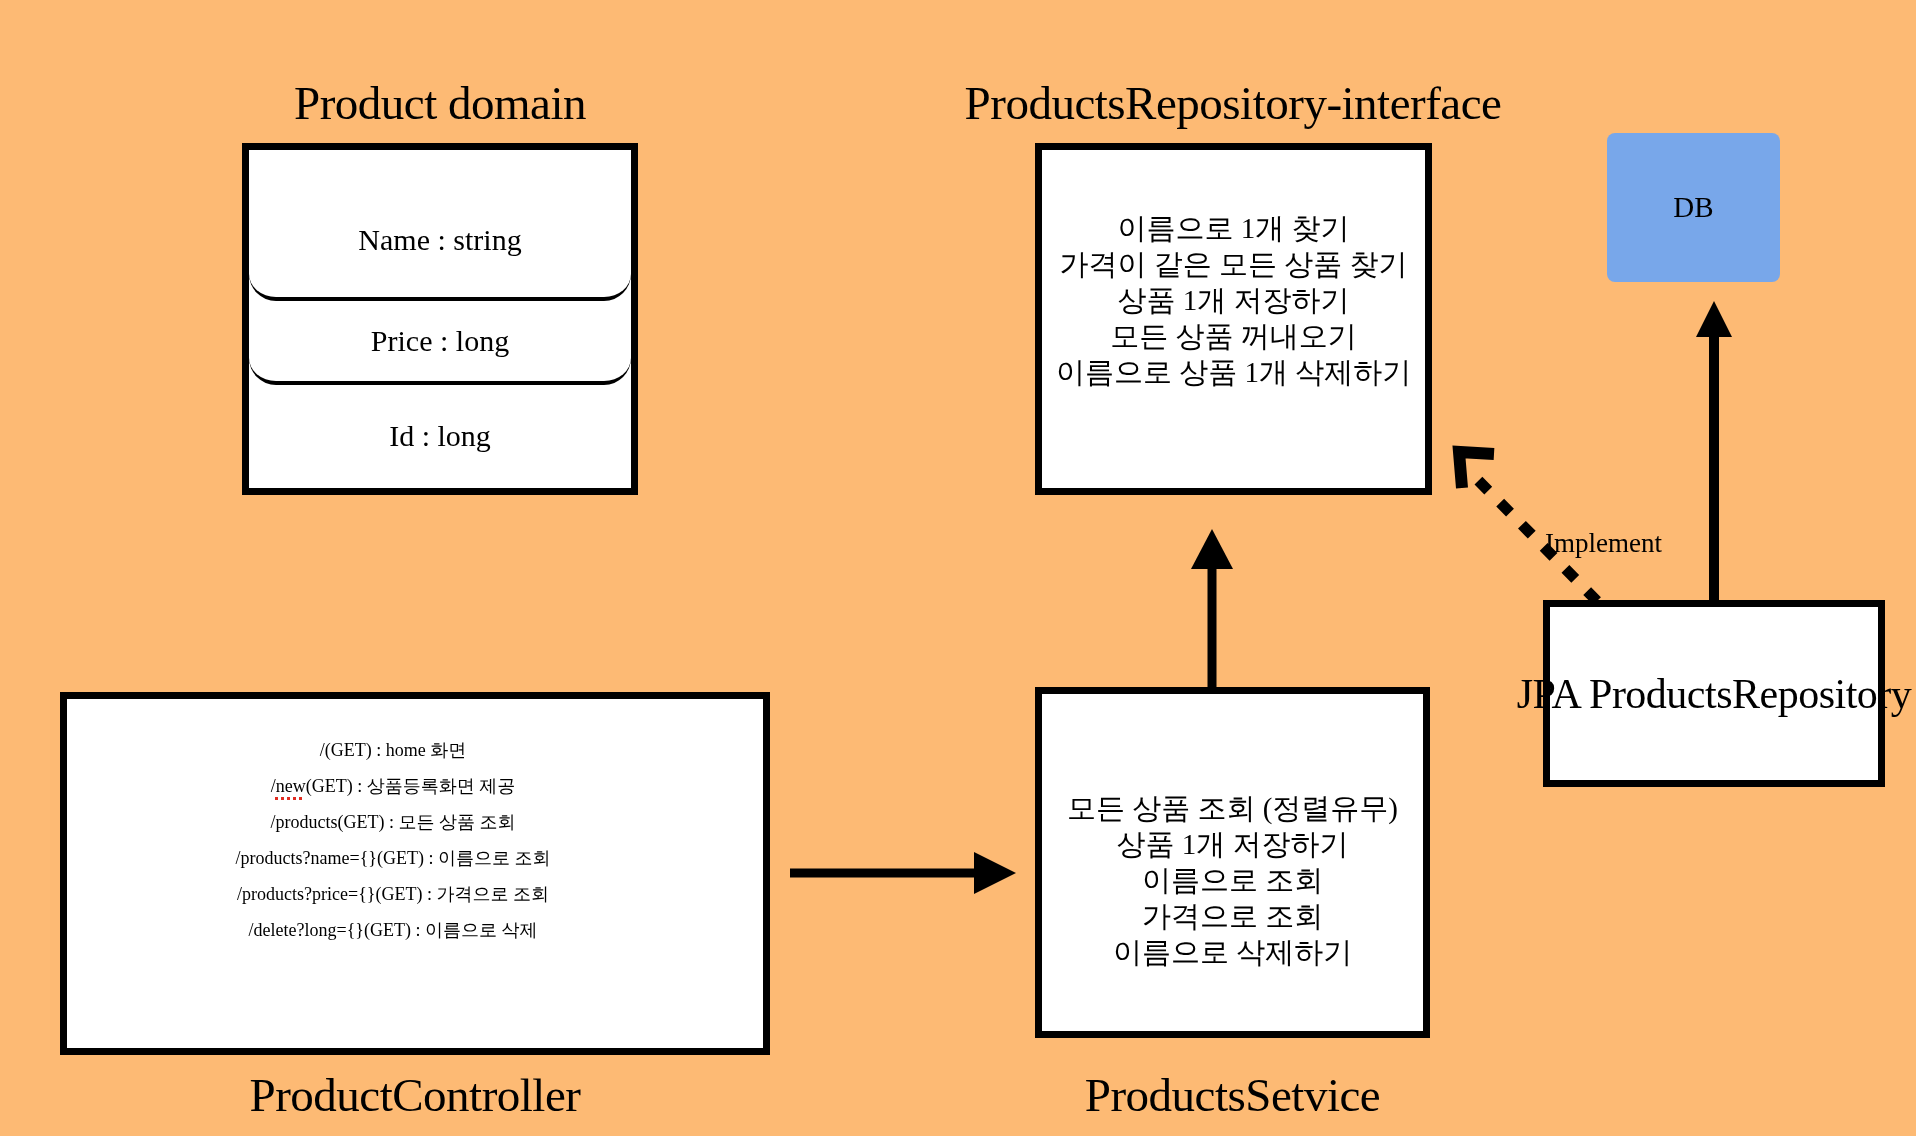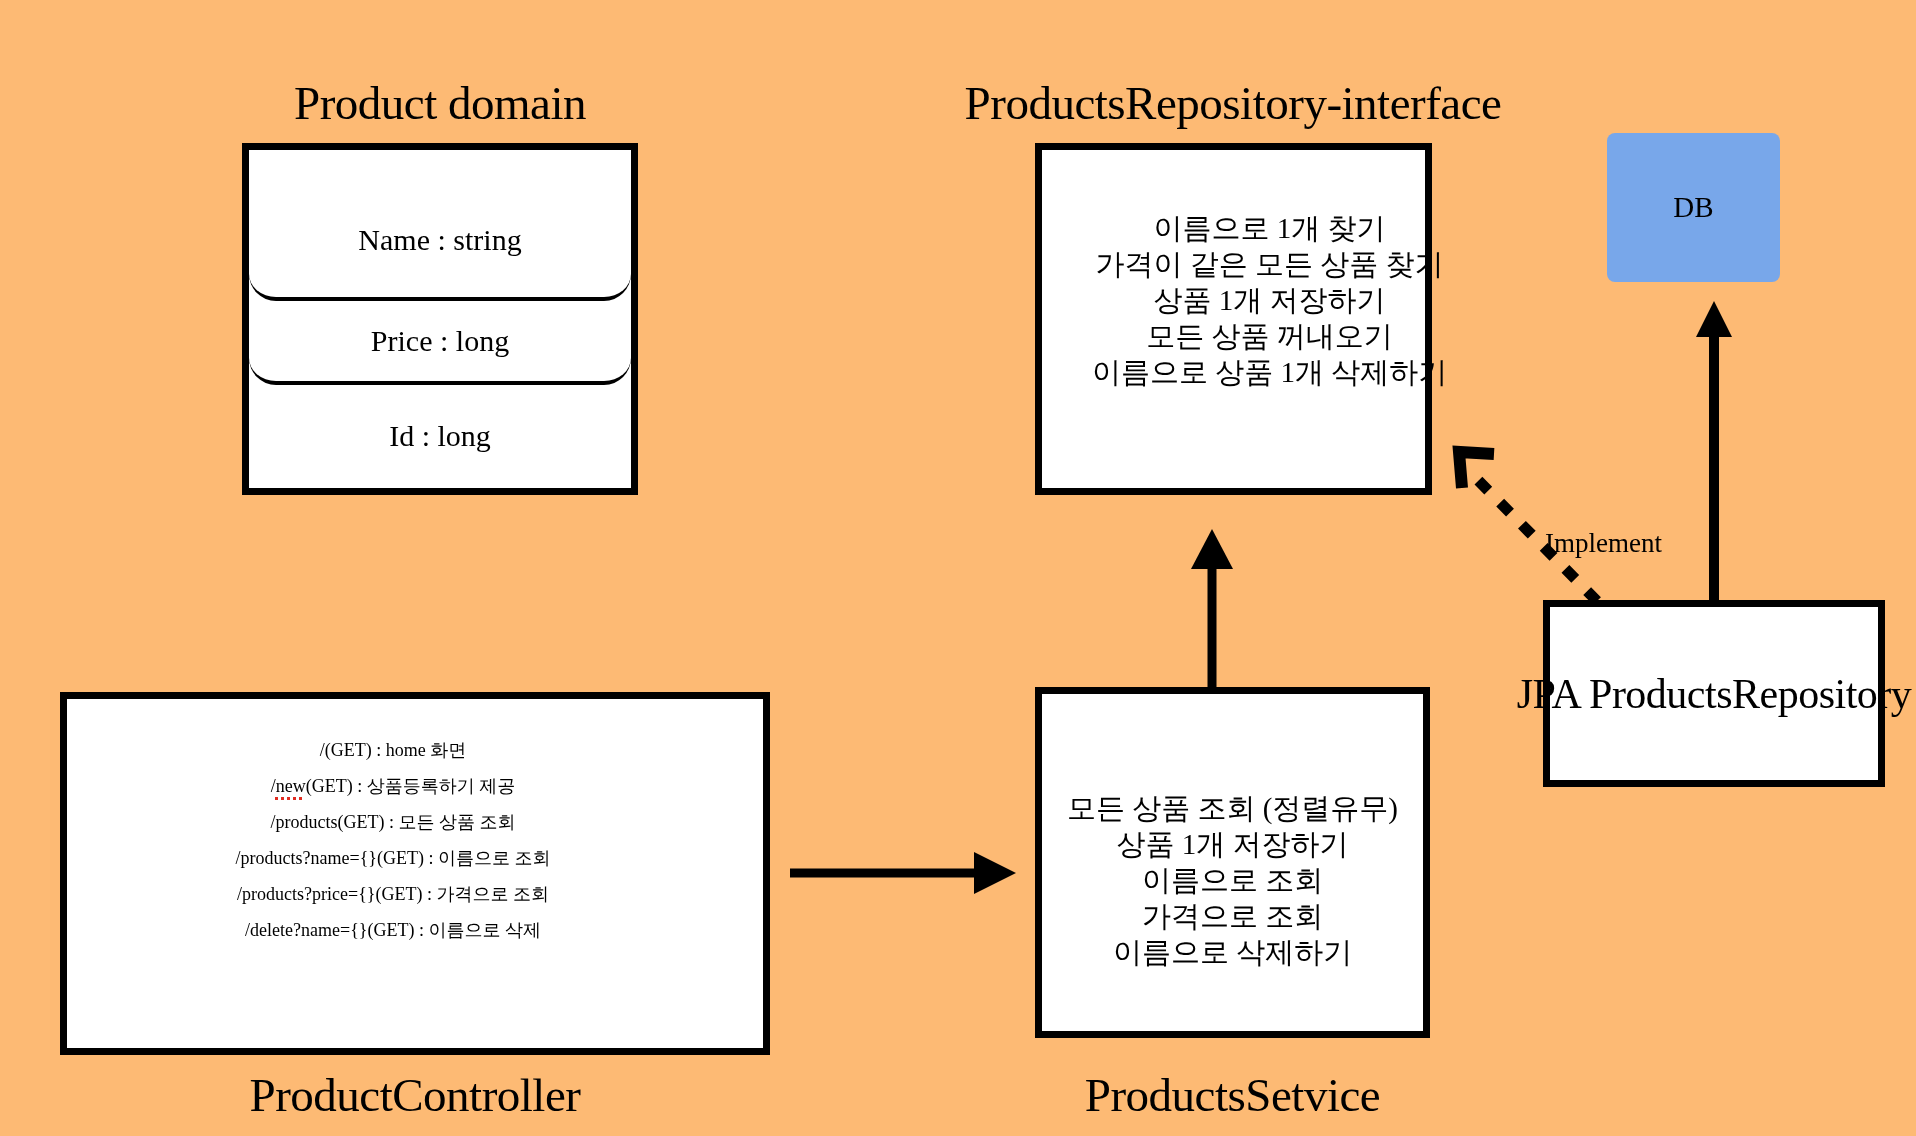--- a/index.html
+++ b/index.html
@@ -14,21 +14,21 @@
   
   .domain-box{left:242px;top:143px;width:396px;height:352px;display:flex;flex-direction:column;}
   .domain-row{display:flex;align-items:center;justify-content:center;font-size:30px;border-radius:27px;}
   .domain-row.r1{height:129px;border-bottom:4px solid #000;padding-top:32px;}
   .domain-row.r2{height:89px;border-bottom:4px solid #000;}
   .domain-row.r3{height:116px;}
 
   
   .iface-box{left:1035px;top:143px;width:397px;height:352px;}
   .iface-text{position:absolute;left:0;top:60px;width:100%;text-align:center;
-    font-size:29px;line-height:36px;padding-left:36px;}
+    font-size:29px;line-height:36px;}
 
   
   .ctrl-box{left:60px;top:692px;width:710px;height:363px;}
   .ctrl-text{position:absolute;left:0;top:33px;width:580px;text-align:center;
     font-size:18px;line-height:36px;white-space:nowrap;padding-left:36px;}
   .spell{text-decoration-line:underline;text-decoration-style:dotted;
     text-decoration-color:#e02b20;text-decoration-thickness:3px;text-underline-offset:5px;}
 
   
   .svc-box{left:1035px;top:687px;width:395px;height:351px;}
@@ -105,25 +105,25 @@
     </div>
   </div>
 
   <div class="db-box" style="background-color:#78a7ea;">
     <span>DB</span>
   </div>
 
   <div class="box ctrl-box">
     <div class="ctrl-text">
       <div>/(GET) : home 화면</div>
-      <div><span>/</span><span class="spell">new</span><span>(GET) : 상품등록하기 제공</span></div>
+      <div><span>/</span><span class="spell">new</span><span>(GET) : 상품등록화면 제공</span></div>
       <div>/products(GET) : 모든 상품 조회</div>
       <div>/products?name={}(GET) : 이름으로 조회</div>
       <div>/products?price={}(GET) : 가격으로 조회</div>
-      <div>/delete?name={}(GET) : 이름으로 삭제</div>
+      <div>/delete?long={}(GET) : 이름으로 삭제</div>
     </div>
   </div>
 
   <div class="box svc-box">
     <div class="svc-text">
       <div>모든 상품 조회 (정렬유무)</div>
       <div>상품 1개 저장하기</div>
       <div>이름으로 조회</div>
       <div>가격으로 조회</div>
       <div>이름으로 삭제하기</div>

